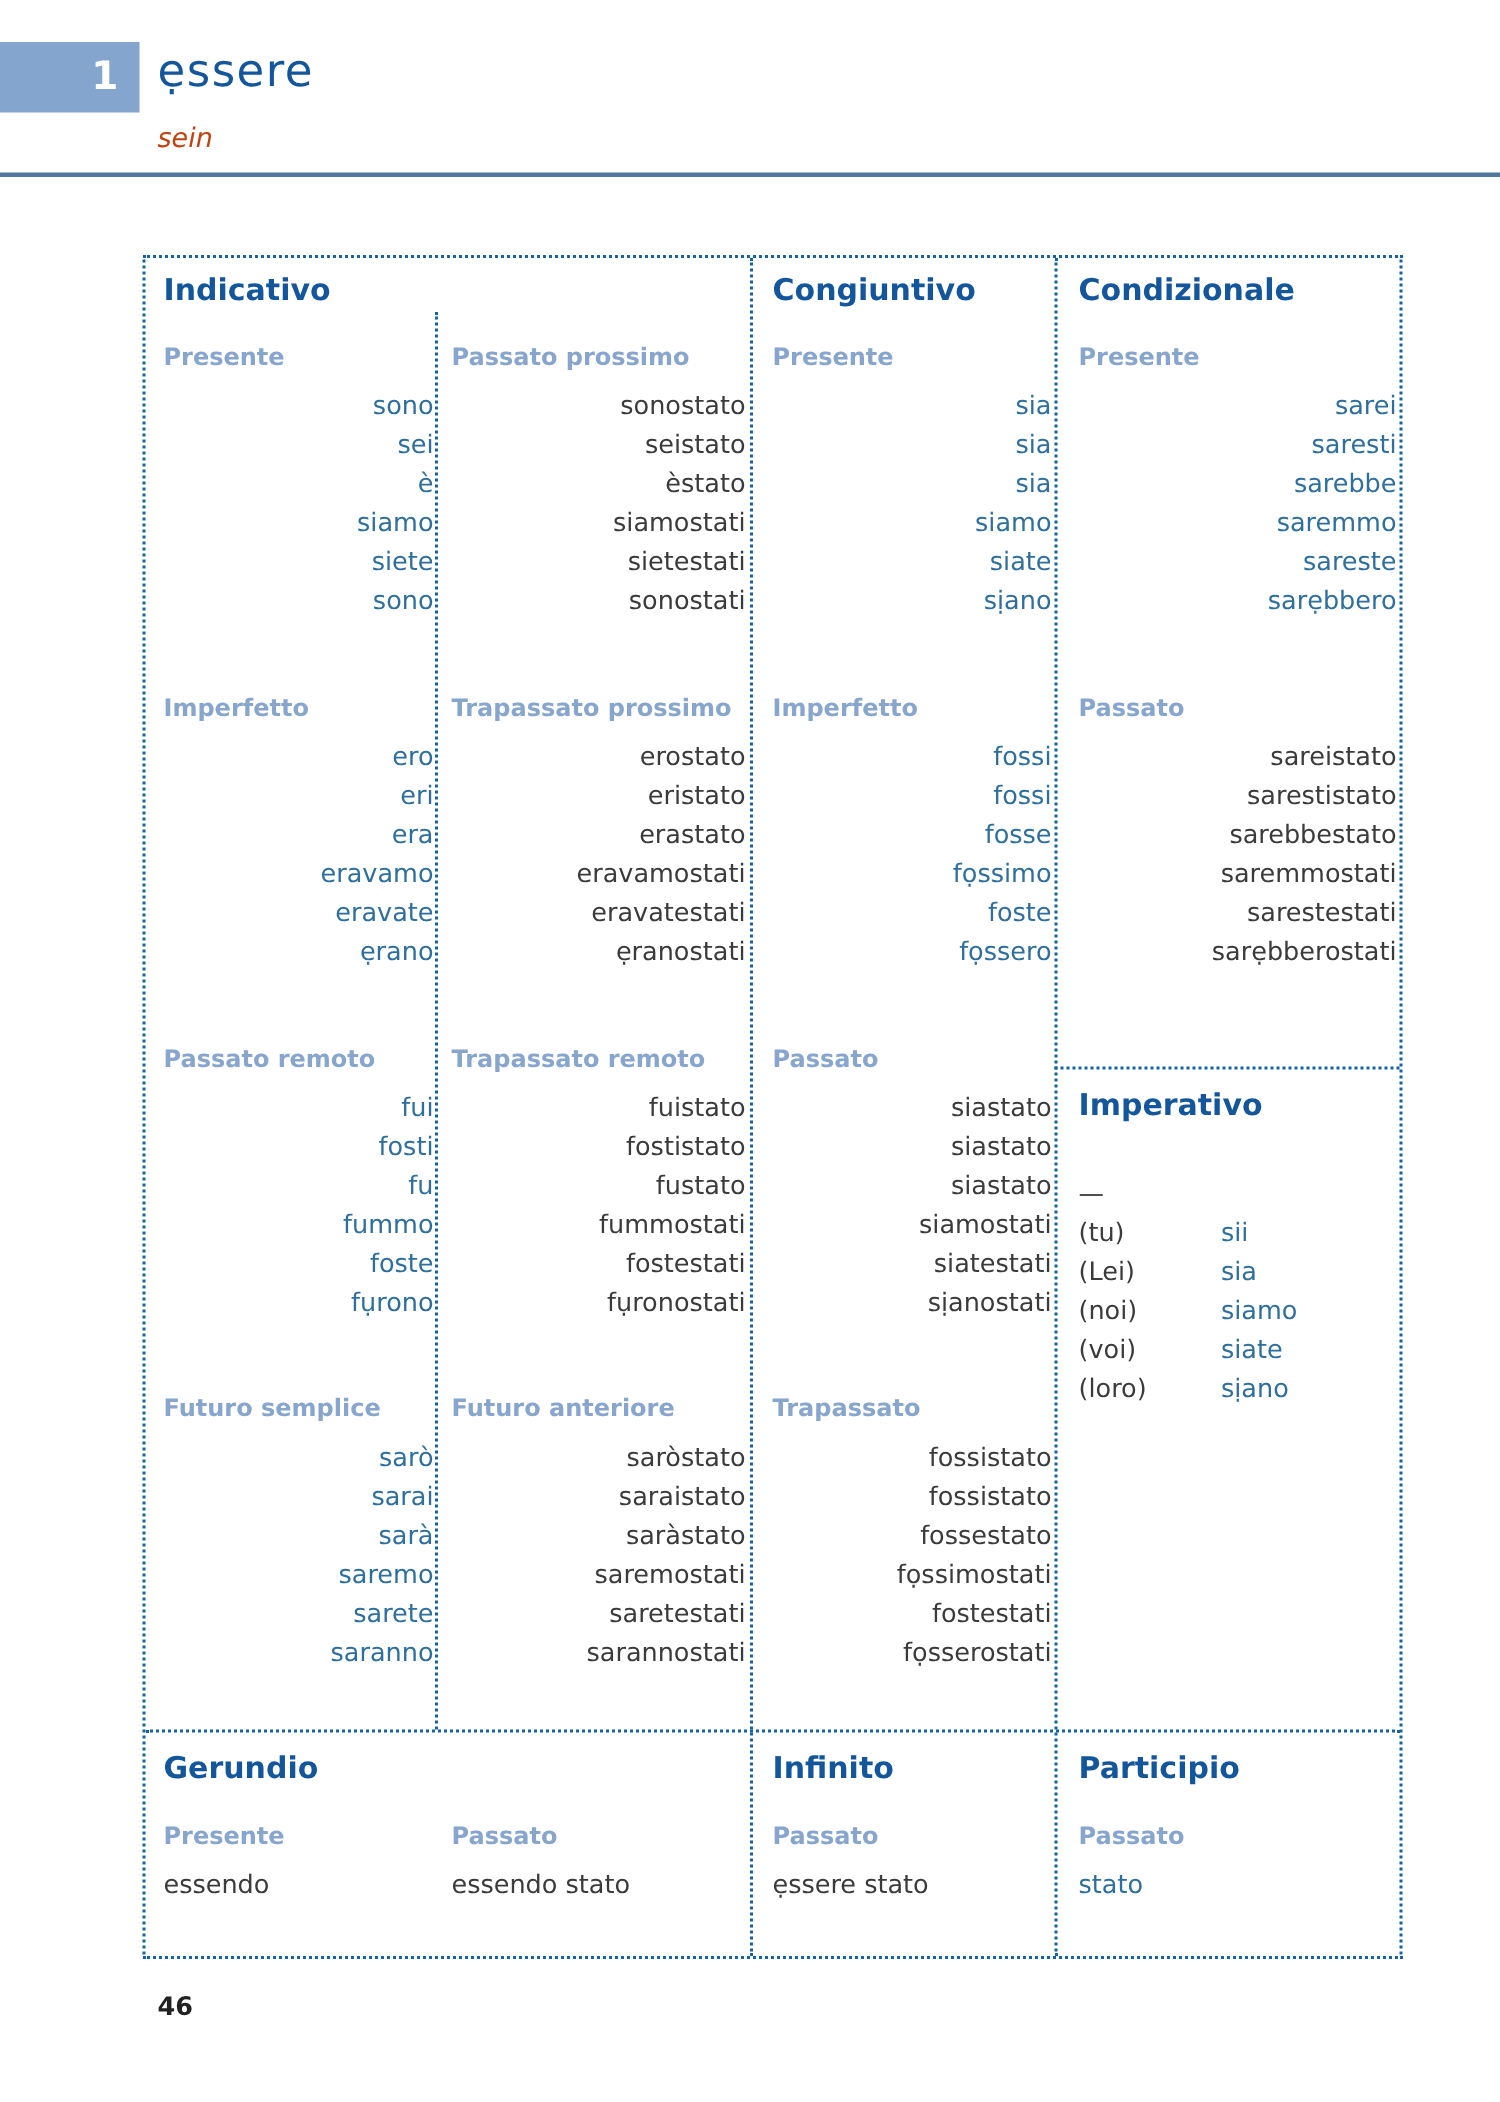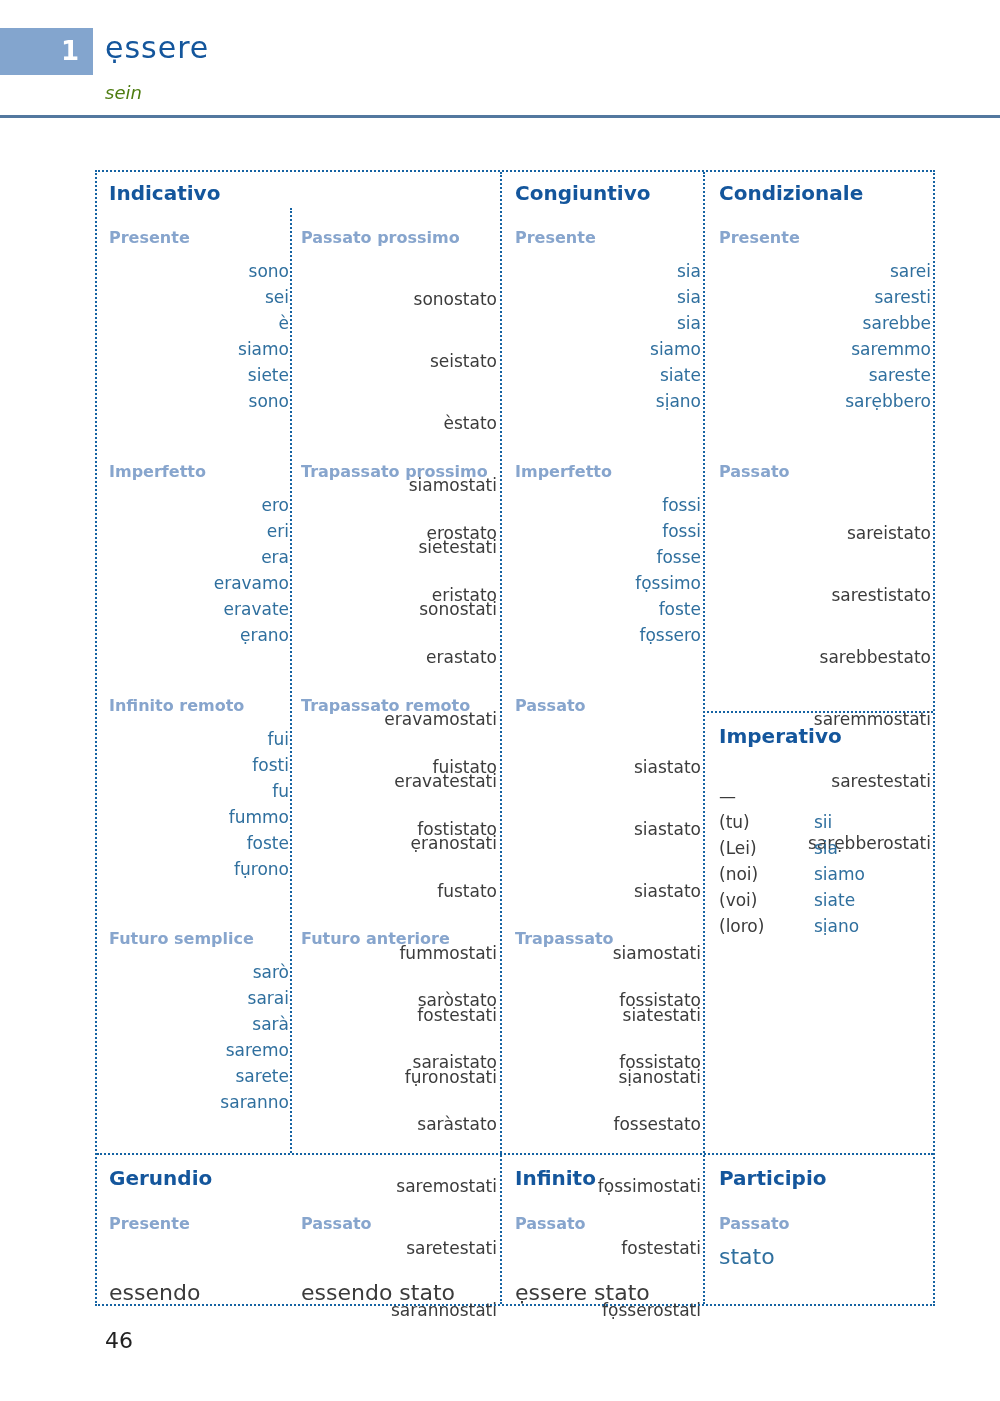--- a/index.html
+++ b/index.html
@@ -11,21 +11,21 @@
   .tab{
     position:absolute;left:0;top:28px;width:93px;height:47px;
     background:var(--tab-bg,#83a5ce);color:#fff;font-weight:bold;font-size:26px;
     line-height:47px;text-align:right;padding-right:14px;box-sizing:border-box;
   }
   .title{
     position:absolute;left:105px;top:30px;margin:0;
     font-size:30px;font-weight:normal;letter-spacing:1px;color:var(--heading,#14569c);
   }
   .translation{
-    position:absolute;left:105px;top:82px;font-style:italic;font-size:18px;color:#4d7c0f;
+    position:absolute;left:105px;top:82px;font-style:italic;font-size:18px;color:#c2410c;
   }
   .rule{position:absolute;left:0;top:115px;width:1000px;height:3px;background:var(--rule,#53789f);}
   
   .tables{
     position:absolute;left:95px;top:170px;width:836px;height:1132px;
     border:2px dotted var(--dots,#1563a3);
   }
   .vsep,.hsep{position:absolute;}
   .vsep{border-left:2px dotted var(--dots,#1563a3);width:0;}
   .hsep{border-top:2px dotted var(--dots,#1563a3);height:0;}
@@ -46,38 +46,38 @@
   }
   .block{position:absolute;left:0;right:0;}
   .bt1{top:54px}.bt2{top:288px}.bt3{top:522px}.bt4{top:755px}
   h3.sub{
     margin:0;font-size:16px;font-weight:bold;line-height:24px;white-space:nowrap;
     color:var(--subhead,#87a5cd);
   }
   .rows{margin-top:8px;text-align:right;}
   .form,.crow{font-size:17px;line-height:26px;white-space:nowrap;}
   .blue,.form.blue{color:var(--form-blue,#2f6f9e);}
-  .dark{color:#3b3b3b;margin-top:36px;}
+  .dark{color:#3b3b3b;}
   .aux{display:inline-block;min-width:95px;}
   .pron{display:inline-block;min-width:95px;color:#3b3b3b;}
   
   .imp-head{position:absolute;left:622px;top:552px;margin:0;white-space:nowrap;
     font-size:20px;font-weight:bold;color:var(--heading,#14569c);}
   .imp-rows{position:absolute;left:622px;top:611px;width:212px;}
   
   .bot-head{position:absolute;top:994px;margin:0;white-space:nowrap;
     font-size:20px;font-weight:bold;color:var(--heading,#14569c);}
   .bh-ger{left:12px}.bh-inf{left:418px}.bh-part{left:622px}
   .bot-sub{position:absolute;top:1040px;margin:0;font-size:16px;font-weight:bold;
     line-height:24px;color:var(--subhead,#87a5cd);white-space:nowrap;}
   .bs-ger-pres{left:12px}.bs-ger-pass{left:204px}.bs-inf{left:418px}.bs-part{left:622px}
-  .bot-val{position:absolute;top:1072px;font-size:22px;line-height:26px;white-space:nowrap;}
+  .bot-val{position:absolute;top:1072px;font-size:17px;line-height:26px;white-space:nowrap;}
   .bv-ger-pres{left:12px}.bv-ger-pass{left:204px}.bv-inf{left:418px}.bv-part{left:622px}
   
-  .pagenum{position:absolute;left:105px;top:1328px;font-size:22px;font-weight:normal;color:#222;}
+  .pagenum{position:absolute;left:105px;top:1328px;font-size:17px;font-weight:bold;color:#222;}
 </style>
 </head>
 <body>
 
 <div class="page">
 
   <div class="tab">
     <span>1</span>
   </div>
   <h1 class="title">ẹssere</h1>
@@ -111,21 +111,21 @@
 
         <div class="form blue">ero</div>
             <div class="form blue">eri</div>
             <div class="form blue">era</div>
             <div class="form blue">eravamo</div>
             <div class="form blue">eravate</div>
             <div class="form blue">ẹrano</div>
           </div>
       </div>
       <div class="block bt3">
-        <h3 class="sub">Infinito remoto</h3>
+        <h3 class="sub">Passato remoto</h3>
         <div class="rows">
 
         <div class="form blue">fui</div>
             <div class="form blue">fosti</div>
             <div class="form blue">fu</div>
             <div class="form blue">fummo</div>
             <div class="form blue">foste</div>
             <div class="form blue">fụrono</div>
           </div>
       </div>

